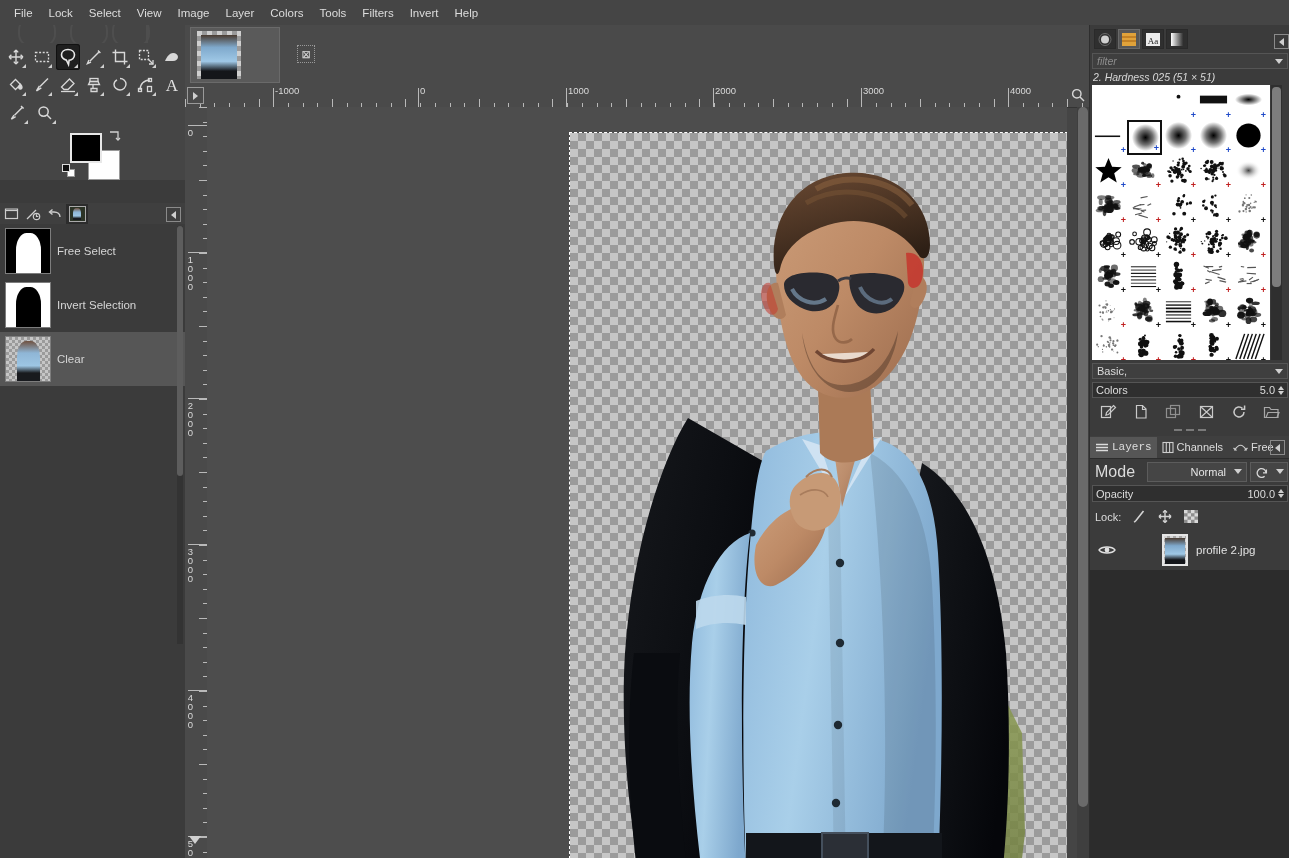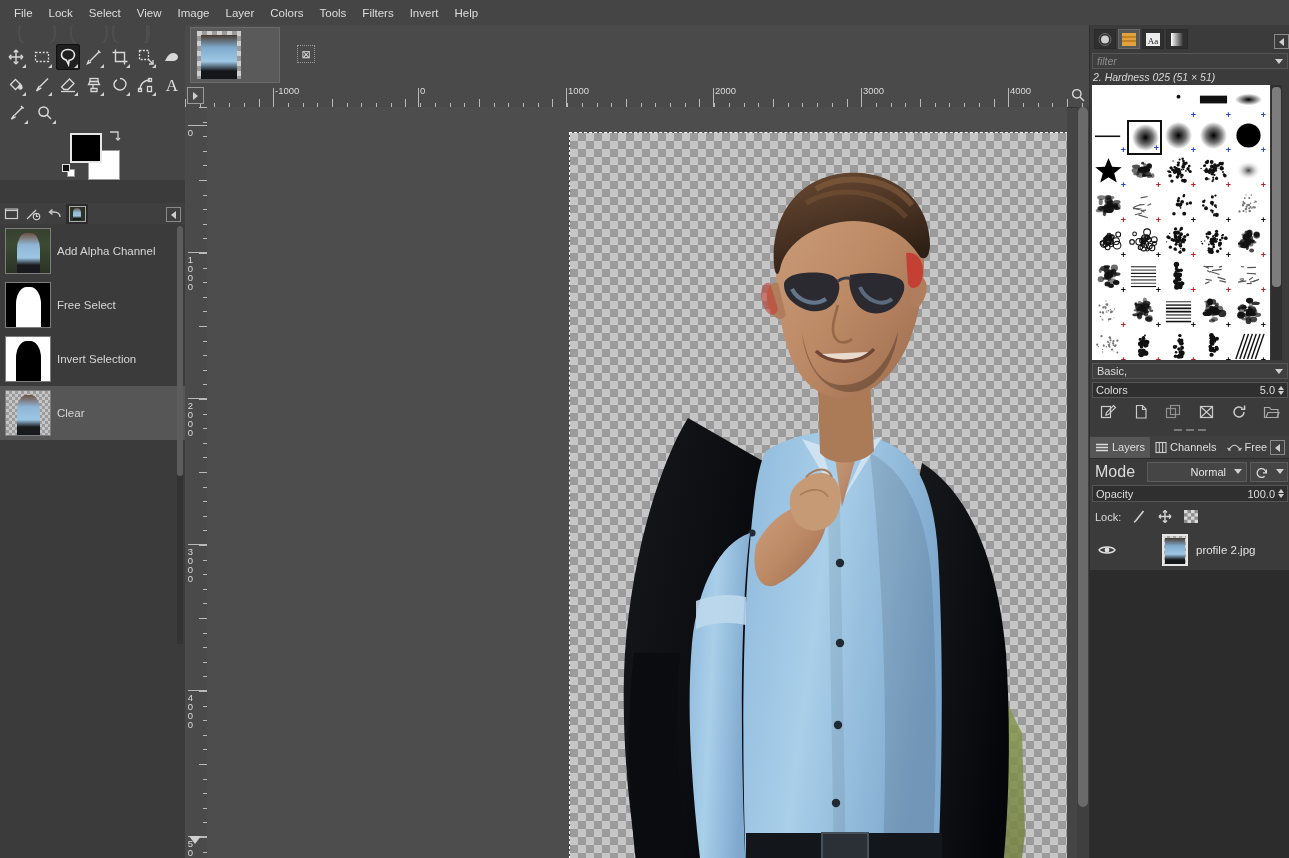--- a/index.html
+++ b/index.html
@@ -143,21 +143,21 @@
   .brushbtns{position:absolute;left:2px;top:376px;width:196px;height:22px;display:flex;align-items:center;
              justify-content:space-around;}
   .bbtn{width:26px;height:20px;display:flex;align-items:center;justify-content:center;}
 
   .dockgrip{position:absolute;left:0;top:400px;width:200px;height:10px;display:flex;align-items:center;justify-content:center;gap:4px;}
   .dockgrip span{width:8px;height:2px;background:#7a7a7a;}
 
   .layertabs{position:absolute;left:0;top:411px;width:200px;height:22px;background:#3f3f3f;display:flex;align-items:center;
              border-bottom:1px solid #2c2c2c;}
   .ltab{display:flex;align-items:center;height:21px;padding:0 5px;font-size:11px;color:#ddd;}
-  .ltab.sel{background:#565656;}
+  .ltab.sel{background:#565656;font-family:Liberation Mono, monospace;}
   .lmenu{position:absolute;right:5px;top:4px;width:13px;height:13px;border:1px solid #8a8a8a;
          display:flex;align-items:center;justify-content:center;}
   .lmenu i{width:0;height:0;border-top:4px solid transparent;border-bottom:4px solid transparent;border-right:5px solid #cfcfcf;}
 
   .moderow{position:absolute;left:2px;top:436px;width:196px;height:21px;display:flex;align-items:center;}
   .moderow .lbl{width:52px;font-size:16px;color:#dcdcdc;padding-left:3px;}
   .modesel{flex:1;height:20px;background:#454545;border:1px solid #5c5c5c;box-sizing:border-box;
            display:flex;align-items:center;justify-content:flex-end;padding:0 4px;font-size:11px;color:#e4e4e4;gap:8px;}
   .modeextra{width:38px;height:20px;background:#454545;border:1px solid #5c5c5c;box-sizing:border-box;
              display:flex;align-items:center;justify-content:space-around;margin-left:3px;}
@@ -399,27 +399,20 @@
           <div style="width:15px;height:14px;border:1px solid #aaa;position:relative;overflow:hidden;background:#2b3326">
             <div style="position:absolute;left:24%;top:12%;width:52%;height:88%;background:linear-gradient(180deg,#6f5140 0%,#8fb6d6 34%,#9dc6e4 66%,#181a1e 86%);border-radius:40% 40% 0 0"></div>
           </div>
         </div>
         <div class="htmenu">
             <i></i>
           </div>
       </div>
 
       <div class="histlist" id="histlist">
-          <div class="hrow">
-            <div class="hthumb">
-              <div class="tmb-base" style="position:absolute;inset:0"></div>
-              <div class="tmb-person"></div>
-            </div>
-            <div class="hlabel">Add Alpha Channel</div>
-          </div>
           <div class="hrow">
             <div class="hthumb">
               <div class="tmb-white" style="position:absolute;inset:0"></div>
               <div class="sil" style="position:absolute;left:22%;top:8%;width:58%;height:92%;background:#fff;border-radius:42% 42% 0 0"></div>
             </div>
             <div class="hlabel">Free Select</div>
           </div>
           <div class="hrow">
             <div class="hthumb">
               <div class="tmb-black" style="position:absolute;inset:0"></div>

